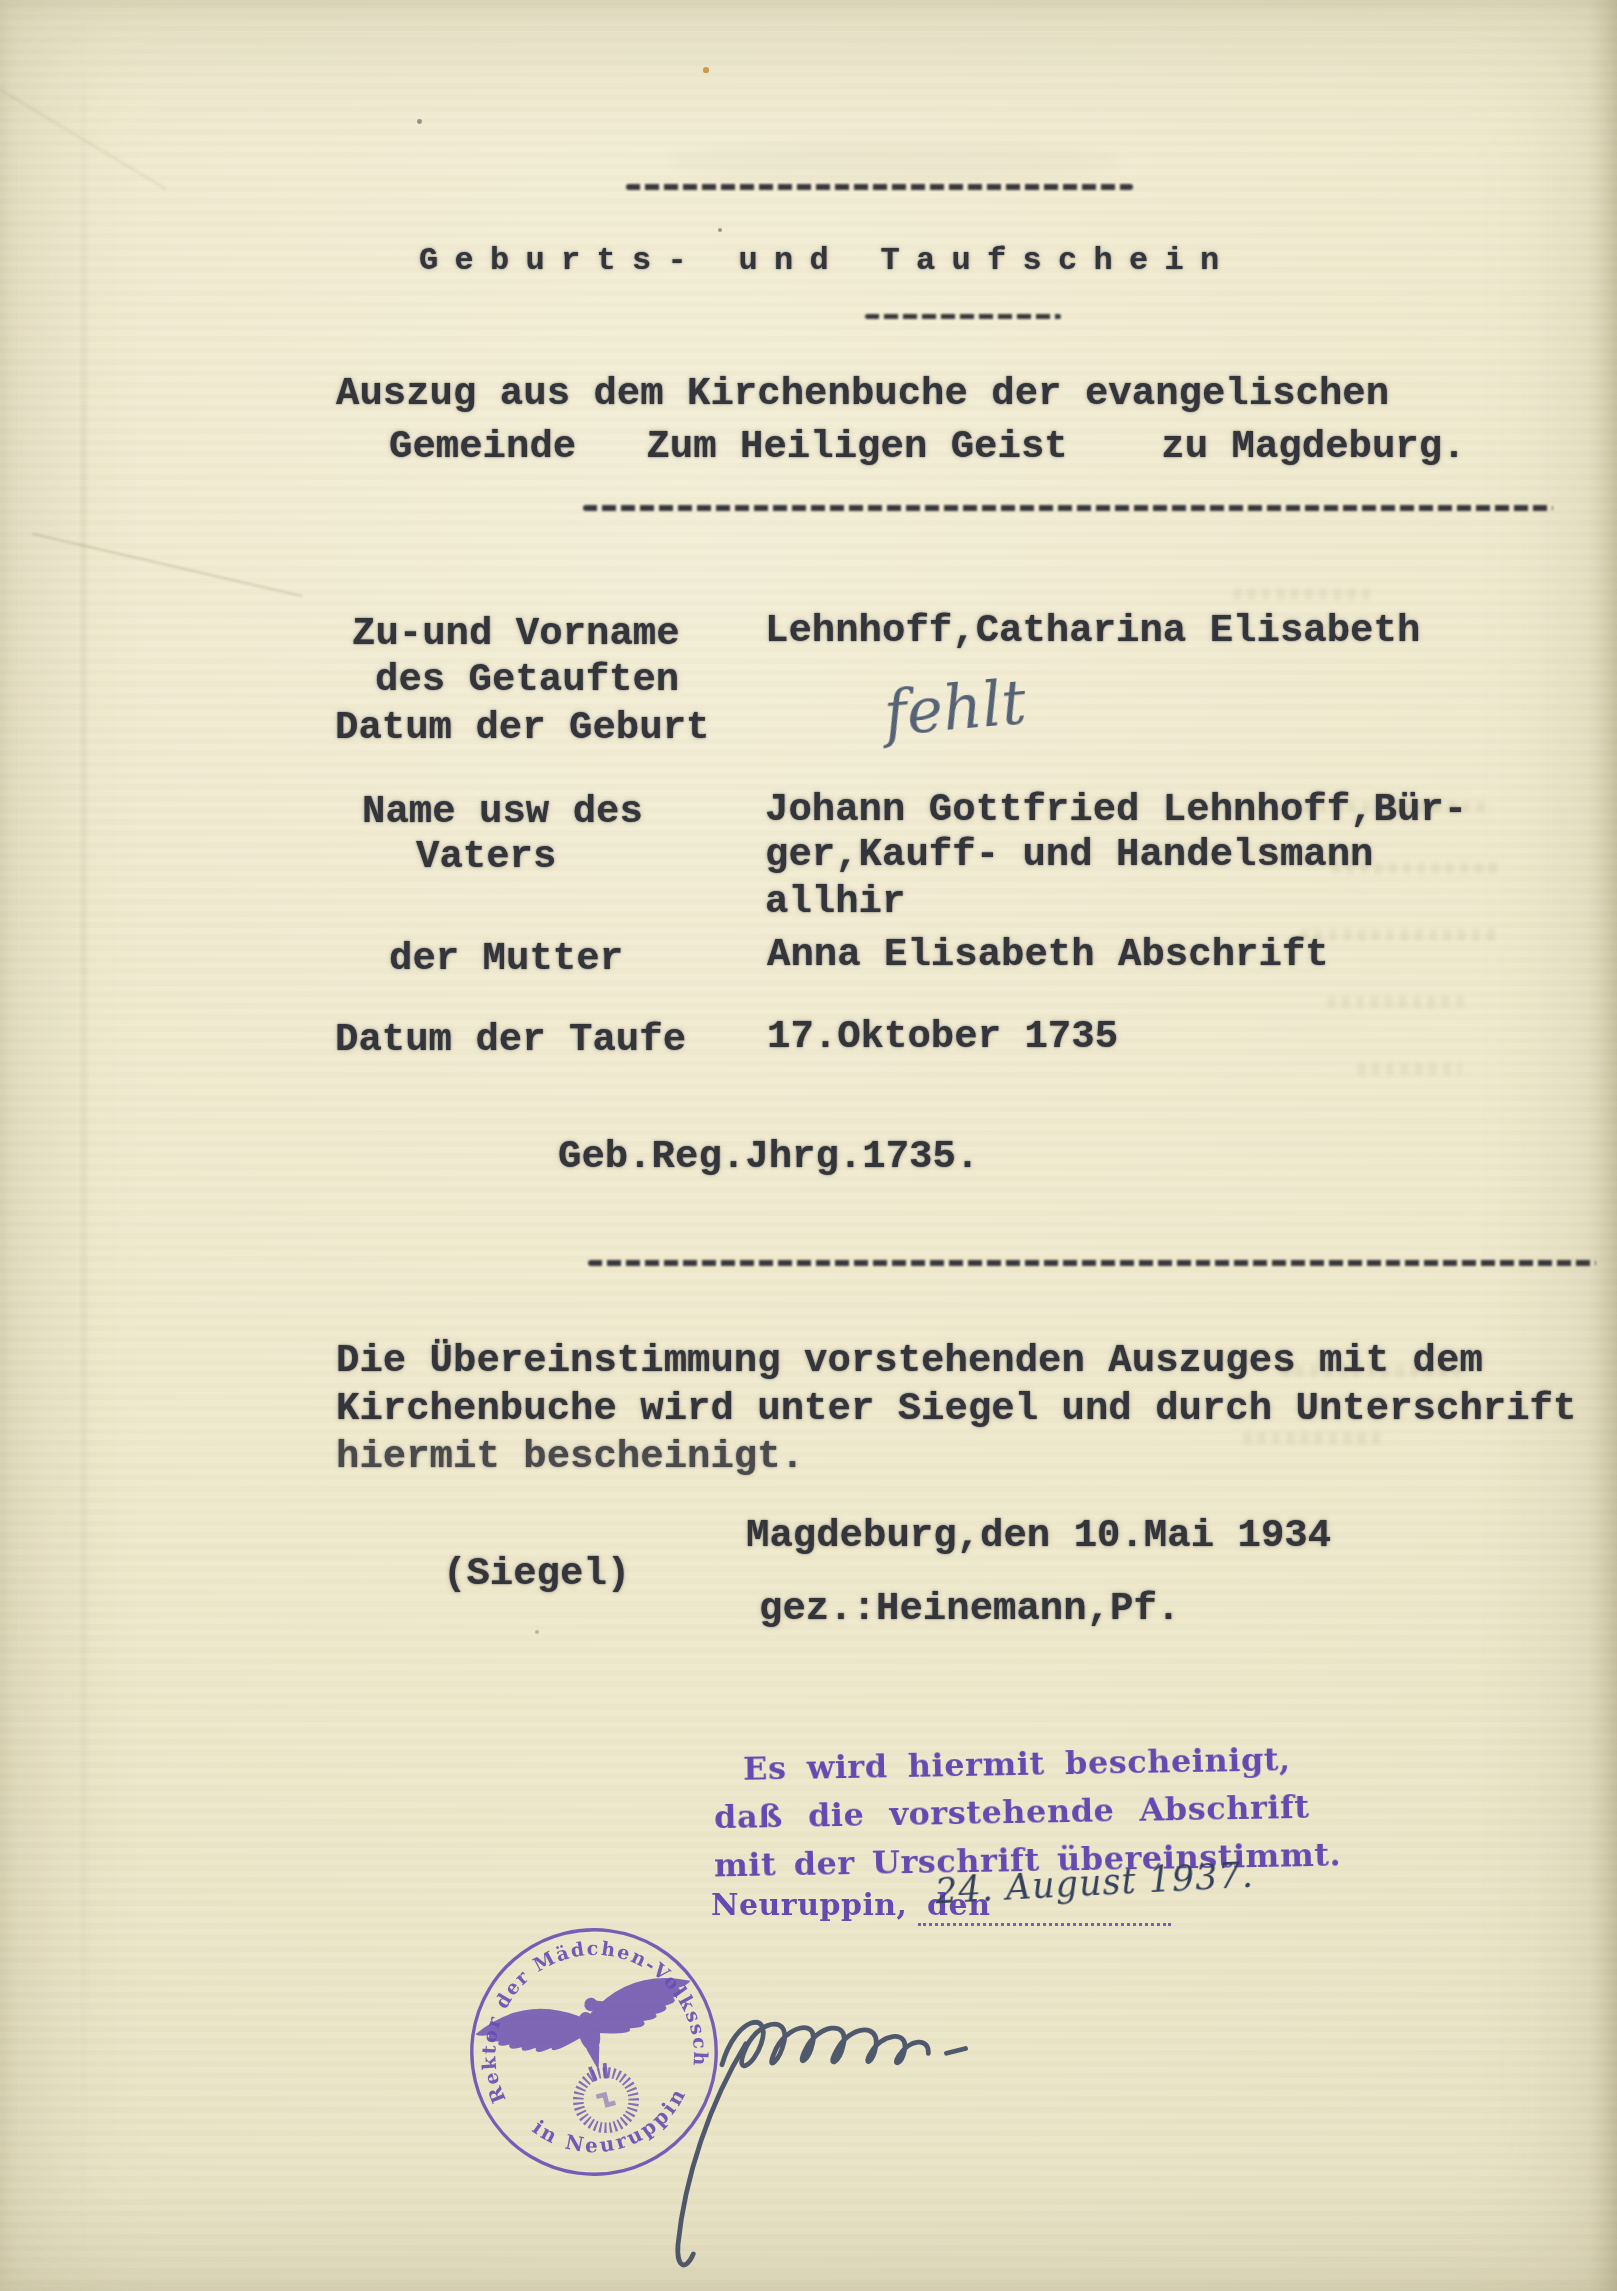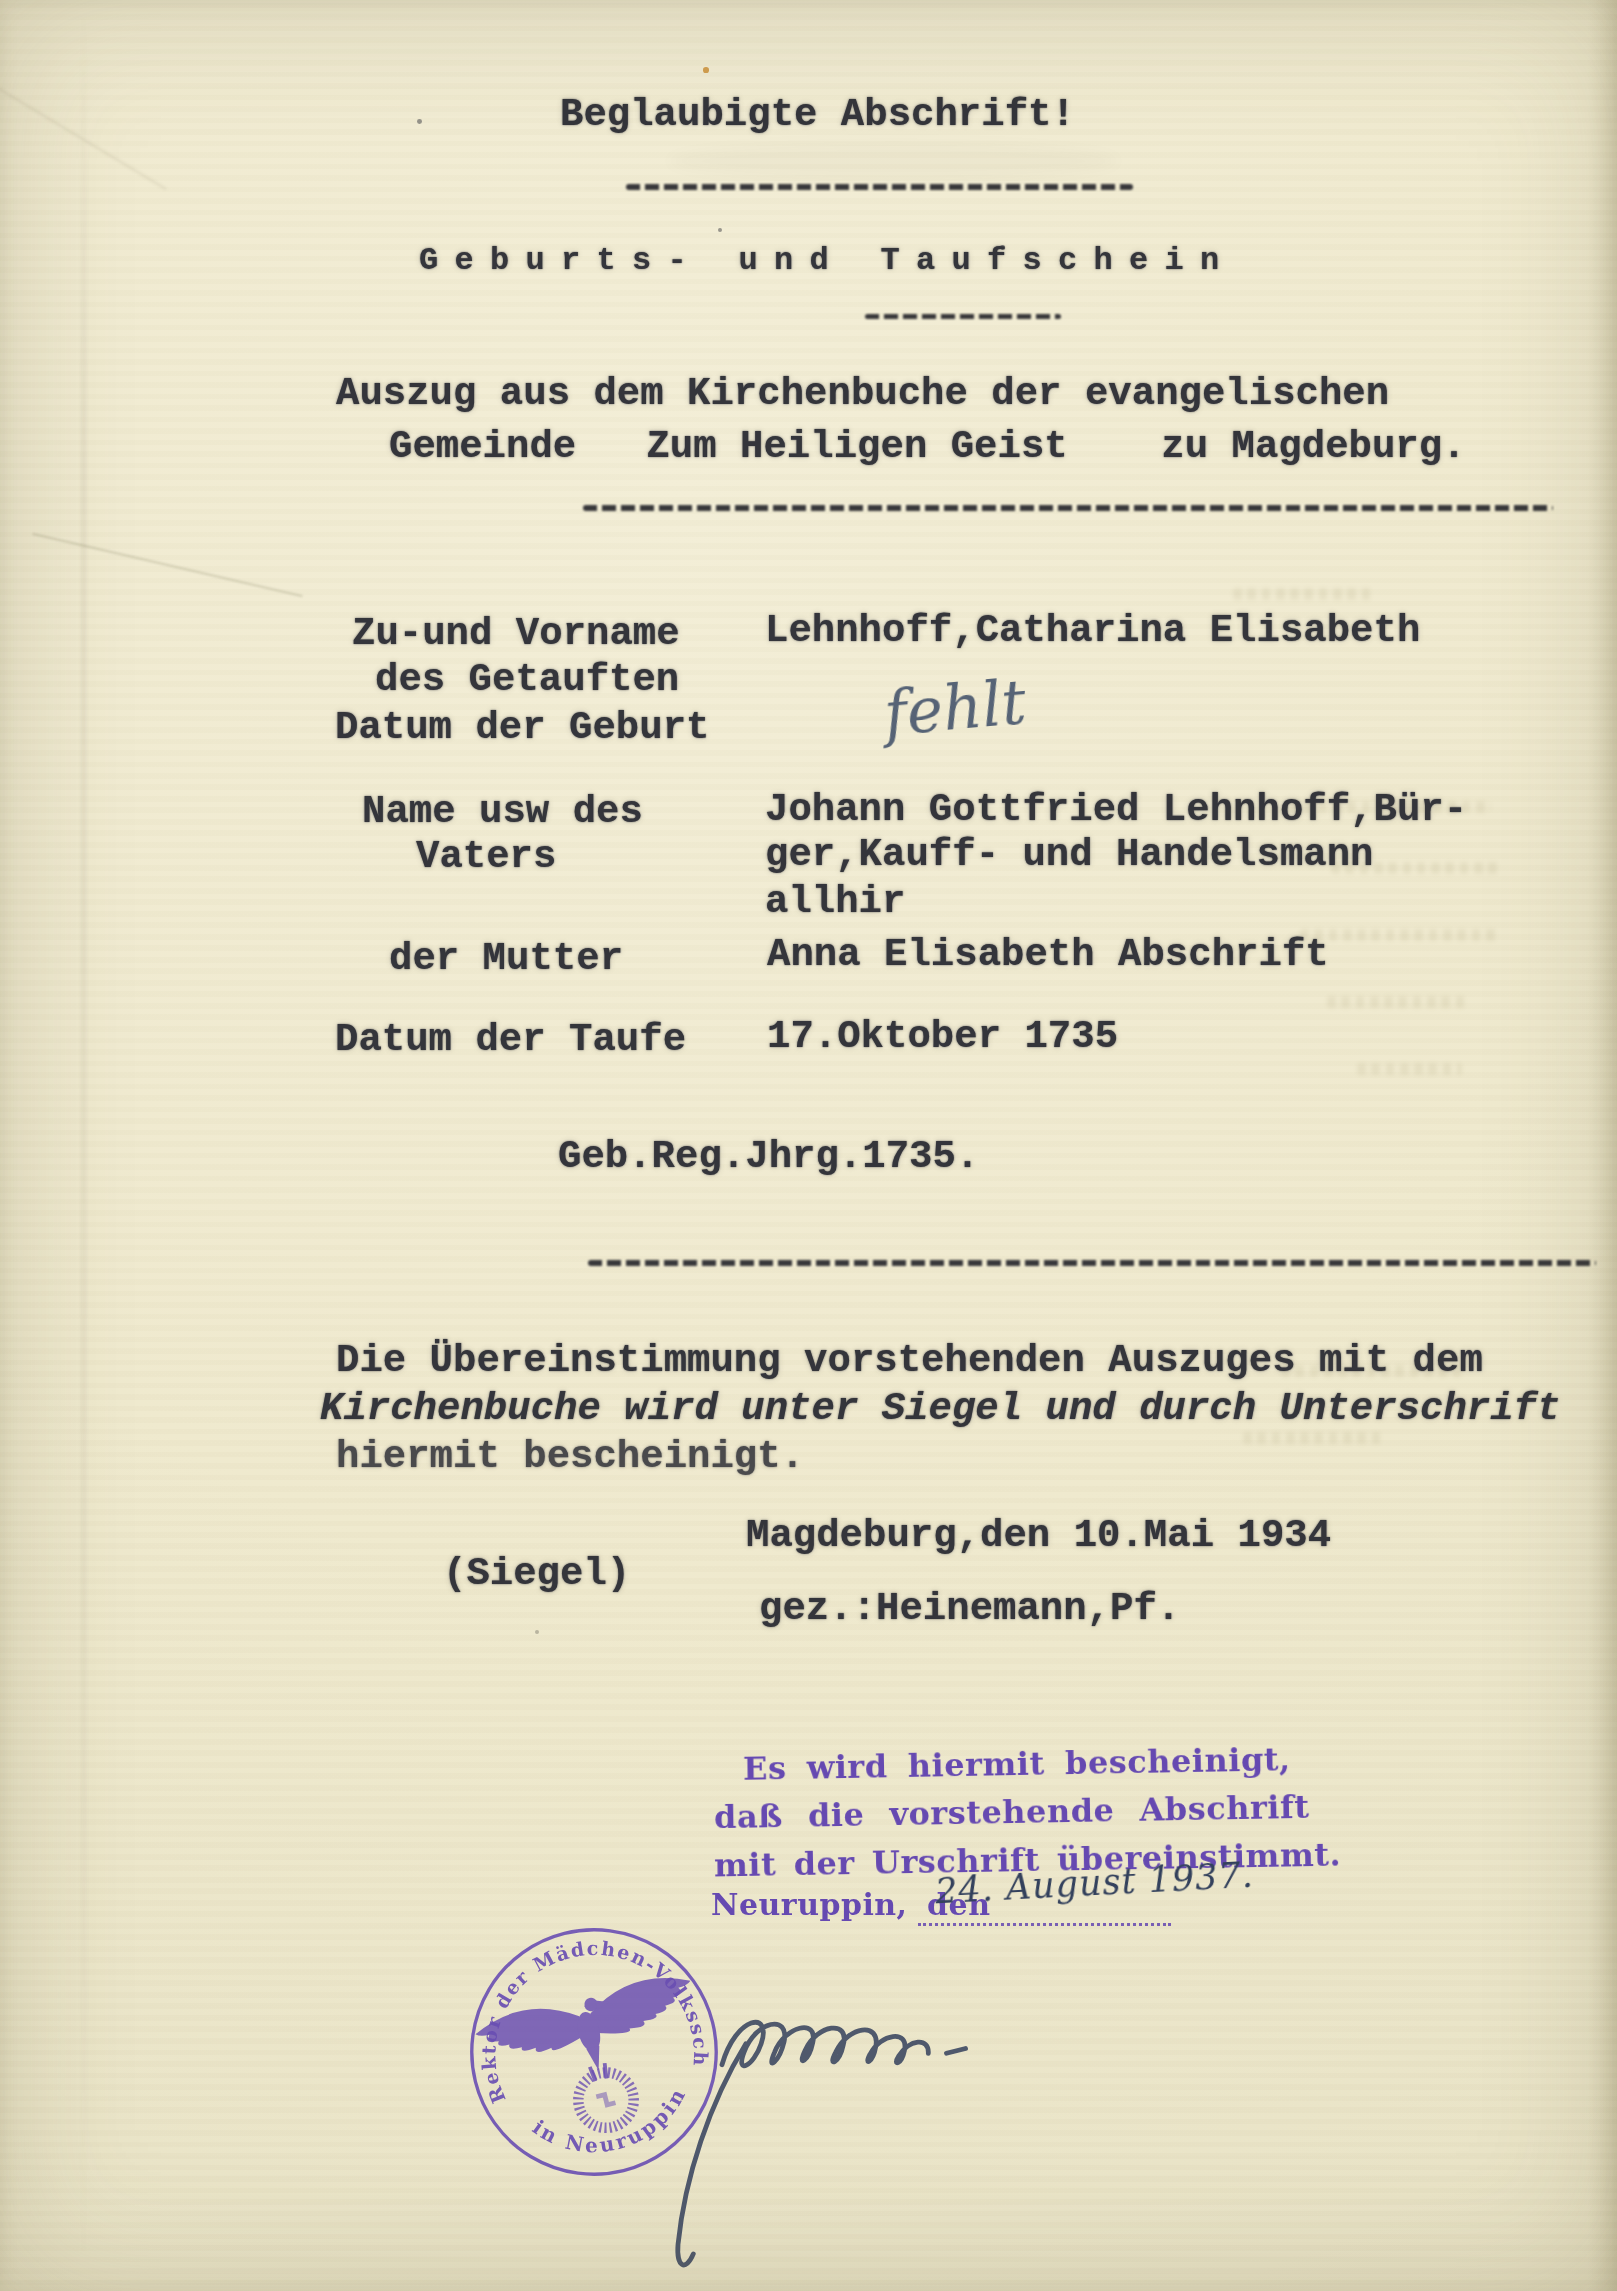--- a/index.html
+++ b/index.html
@@ -65,21 +65,20 @@
   <div class="ghost" style="left:1357px;top:1063px;width:105px;height:11.5px;"></div>
   <div class="ghost" style="left:1281px;top:1365px;width:182px;height:12.4px;"></div>
   <div class="ghost" style="left:1243px;top:1432px;width:143px;height:11.5px;"></div>
 
   <div class="speck" style="left:703px;top:67px;width:5.7px;height:5.7px;background:#c98b2e;opacity:.8;"></div>
   <div class="speck" style="left:417px;top:119px;width:4.8px;height:4.8px;background:#4a4a50;opacity:.55;"></div>
   <div class="speck" style="left:1000px;top:245px;width:4.8px;height:4.8px;background:#3f3f46;opacity:.6;"></div>
   <div class="speck" style="left:718px;top:228px;width:3.8px;height:3.8px;background:#3f3f46;opacity:.5;"></div>
   <div class="speck" style="left:535px;top:1630px;width:3.8px;height:3.8px;background:#55524a;opacity:.35;"></div>
 
-  <div class="type" style="left:560px;top:96px;">Beglaubigte Abschrift!</div>
   <div class="rule" style="left:626px;top:184px;width:507px;"></div>
 
   <div class="type title" style="left:419px;top:245px;">Geburts- und Taufschein</div>
   <div class="rule" style="left:865px;top:314px;width:196px;height:4.8px;"></div>
 
   <div class="type" style="left:336px;top:375px;">Auszug aus dem Kirchenbuche der evangelischen</div>
   <div class="type" style="left:389px;top:428px;">Gemeinde   Zum Heiligen Geist    zu Magdeburg.</div>
   <div class="rule" style="left:583px;top:505px;width:970px;"></div>
 
   <div class="type" style="left:352px;top:615px;">Zu-und Vorname</div>
@@ -99,21 +98,21 @@
   <div class="type" style="left:767px;top:936px;">Anna Elisabeth Abschrift</div>
 
   <div class="type" style="left:335px;top:1021px;">Datum der Taufe</div>
   <div class="type" style="left:767px;top:1018px;">17.Oktober 1735</div>
 
   <div class="type" style="left:558px;top:1138px;">Geb.Reg.Jhrg.1735.</div>
 
   <div class="rule" style="left:588px;top:1260px;width:1008px;"></div>
 
   <div class="type" style="left:336px;top:1342px;">Die Übereinstimmung vorstehenden Auszuges mit dem</div>
-  <div class="type" style="left:320px;top:1390px;font-style:italic;">Kirchenbuche wird unter Siegel und durch Unterschrift</div>
+  <div class="type" style="left:336px;top:1390px;">Kirchenbuche wird unter Siegel und durch Unterschrift</div>
   <div class="type" style="left:336px;top:1438px;opacity:.88;">hiermit bescheinigt.</div>
 
   <div class="type" style="left:443px;top:1555px;">(Siegel)</div>
   <div class="type" style="left:746px;top:1517px;">Magdeburg,den 10.Mai 1934</div>
   <div class="type" style="left:759px;top:1590px;">gez.:Heinemann,Pf.</div>
 
   <div class="stampTxt" style="left:743px;top:1748px;transform:rotate(-1deg);">Es wird hiermit bescheinigt,</div>
   <div class="stampTxt" style="left:714px;top:1796px;word-spacing:13.4px;transform:rotate(-1deg);">daß die vorstehende Abschrift</div>
   <div class="stampTxt" style="left:714px;top:1844px;word-spacing:5.7px;transform:rotate(-1deg);">mit der Urschrift übereinstimmt.</div>
   <div class="stampTxt" style="left:711px;top:1890px;font-size:30px;">Neuruppin, den</div>

